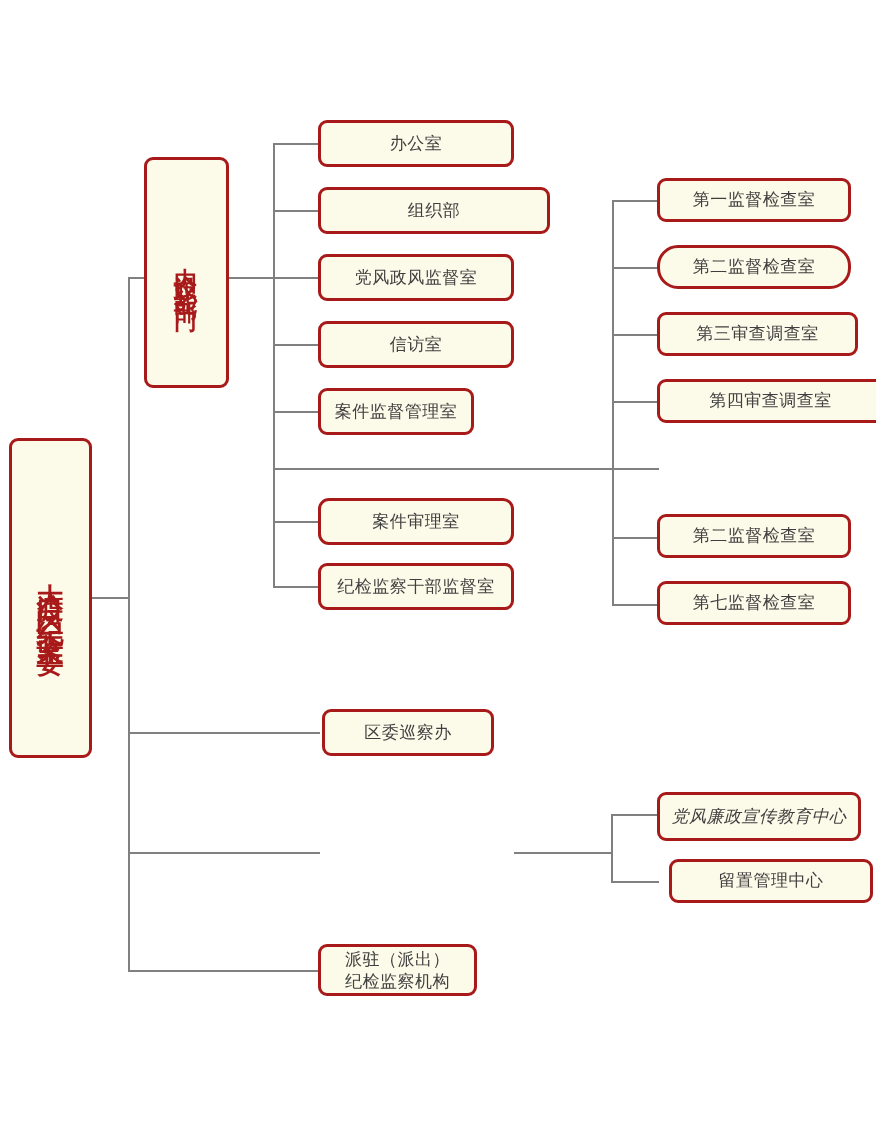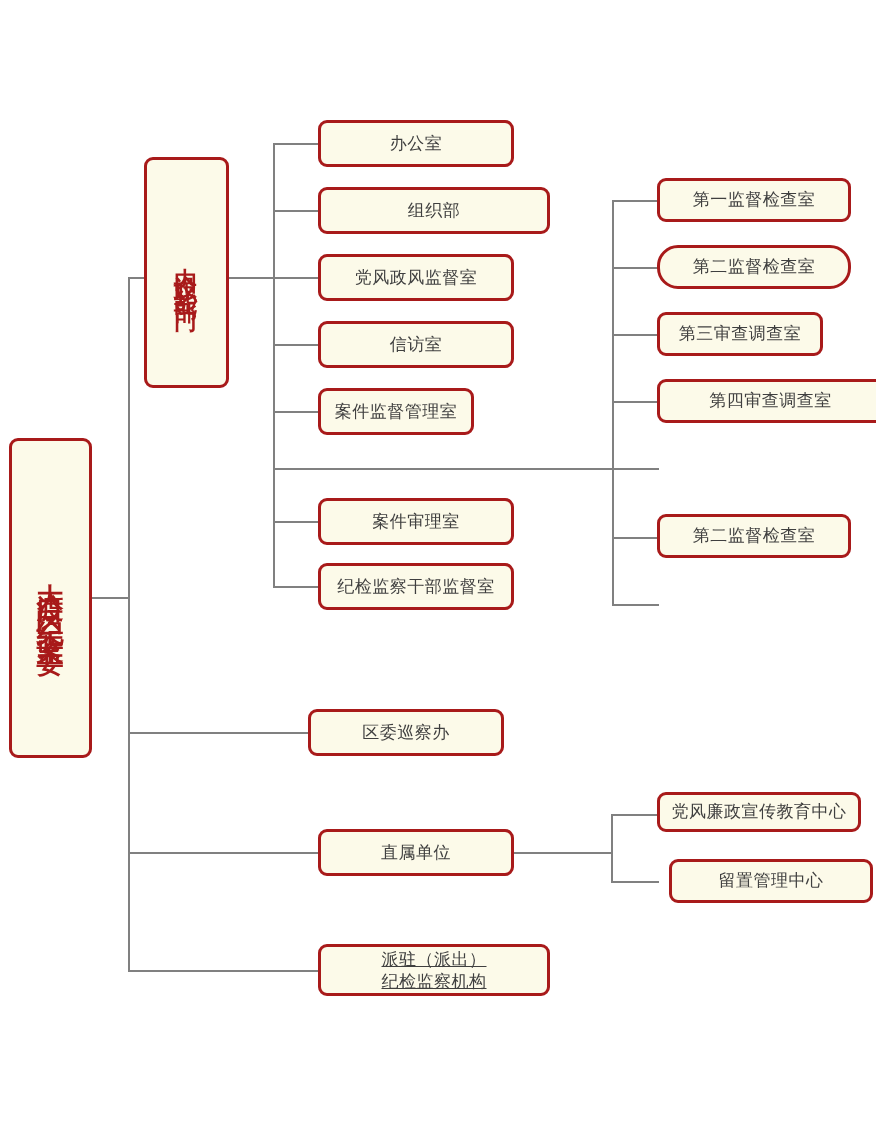--- a/index.html
+++ b/index.html
@@ -133,54 +133,54 @@
   </div>
   <div class="node" style="left:318px; top:254px; width:196px; height:47px;">
     <span class="label">党风政风监督室</span>
   </div>
   <div class="node" style="left:318px; top:321px; width:196px; height:47px;">
     <span class="label">信访室</span>
   </div>
   <div class="node" style="left:318px; top:388px; width:156px; height:47px;">
     <span class="label">案件监督管理室</span>
   </div>
-  <div class="node" style="left:318px; top:498px; width:196px; height:47px;">
+  <div class="node" style="left:318px; top:498px; width:196px; height:47px;border-radius:11px;">
     <span class="label">案件审理室</span>
   </div>
   <div class="node" style="left:318px; top:563px; width:196px; height:47px;">
     <span class="label">纪检监察干部监督室</span>
   </div>
 
   <div class="node" style="left:657px; top:178px; width:194px; height:44px;">
     <span class="label">第一监督检查室</span>
   </div>
   <div class="node" style="left:657px; top:245px; width:194px; height:44px;border-radius:21px;">
     <span class="label">第二监督检查室</span>
   </div>
-  <div class="node" style="left:657px; top:312px; width:166px; height:44px;text-align:center;">
+  <div class="node" style="left:657px; top:312px; width:201px; height:44px;text-align:center;">
     <span class="label">第三审查调查室</span>
   </div>
   <div class="node" style="left:657px; top:379px; width:227px; height:44px;">
     <span class="label">第四审查调查室</span>
   </div>
   <div class="node" style="left:657px; top:514px; width:194px; height:44px;">
     <span class="label">第二监督检查室</span>
   </div>
+  <div class="node" style="left:657px; top:581px; width:194px; height:44px;">
+    <span class="label">第七监督检查室</span>
+  </div>
 
-  <div class="node" style="left:308px; top:709px; width:196px; height:47px;">
+  <div class="node" style="left:322px; top:709px; width:172px; height:47px;">
     <span class="label">区委巡察办</span>
   </div>
-  <div class="node" style="left:318px; top:829px; width:196px; height:47px;">
-    <span class="label">直属单位</span>
-  </div>
-  <div class="node two-line" style="left:318px; top:944px; width:232px; height:52px;text-decoration:underline;">
+  <div class="node two-line" style="left:318px; top:944px; width:159px; height:52px;">
     <span class="label">派驻（派出）
 纪检监察机构</span>
   </div>
 
-  <div class="node" style="left:657px; top:792px; width:204px; height:40px;">
+  <div class="node" style="left:657px; top:792px; width:204px; height:49px;font-style:italic;">
     <span class="label">党风廉政宣传教育中心</span>
   </div>
   <div class="node" style="left:657px; top:859px; width:204px; height:44px;margin-left:12px;">
     <span class="label">留置管理中心</span>
   </div>
 
 </div>
 
 </body></html>

